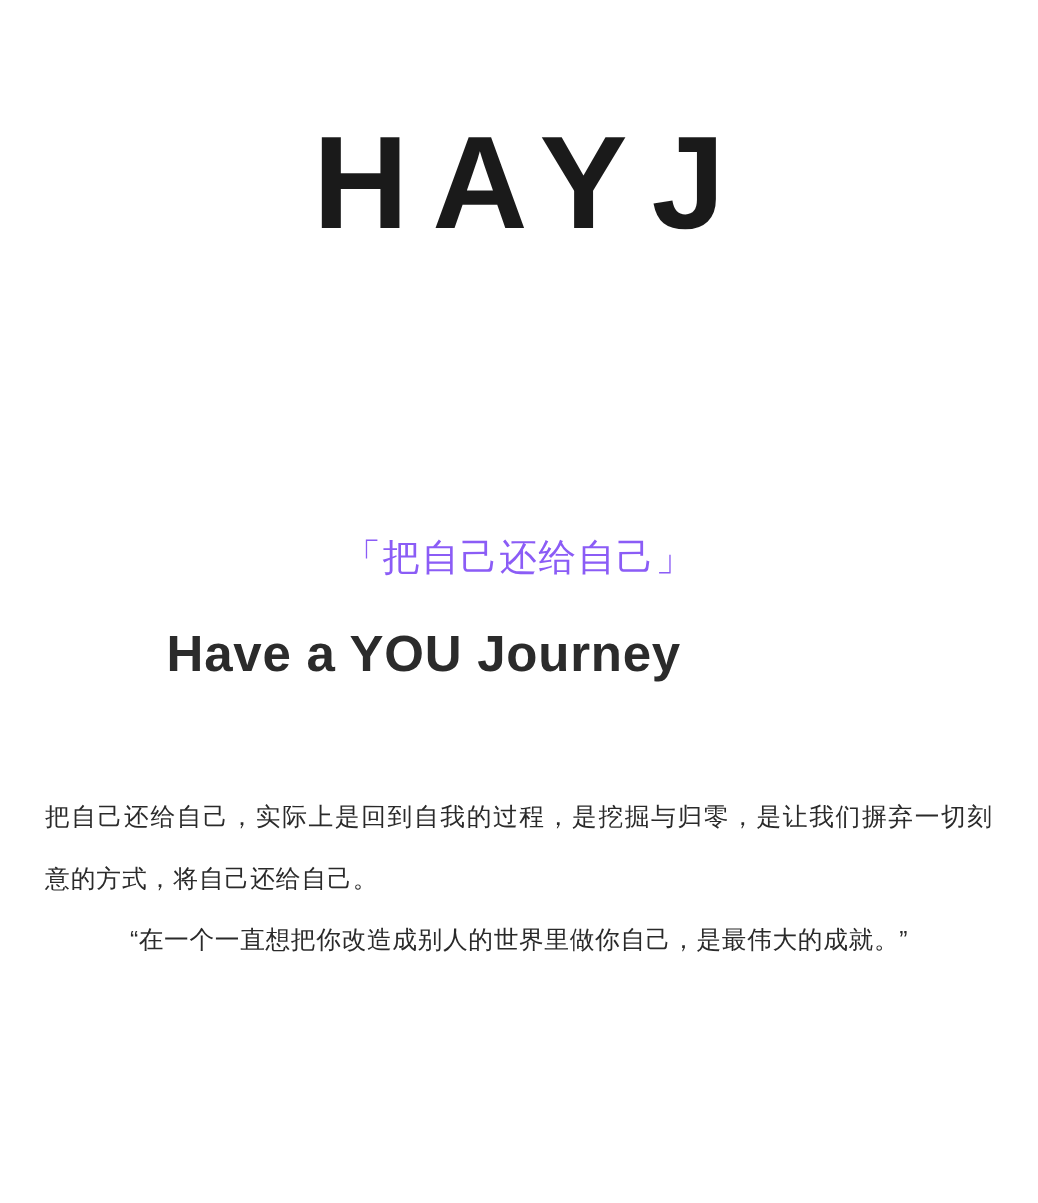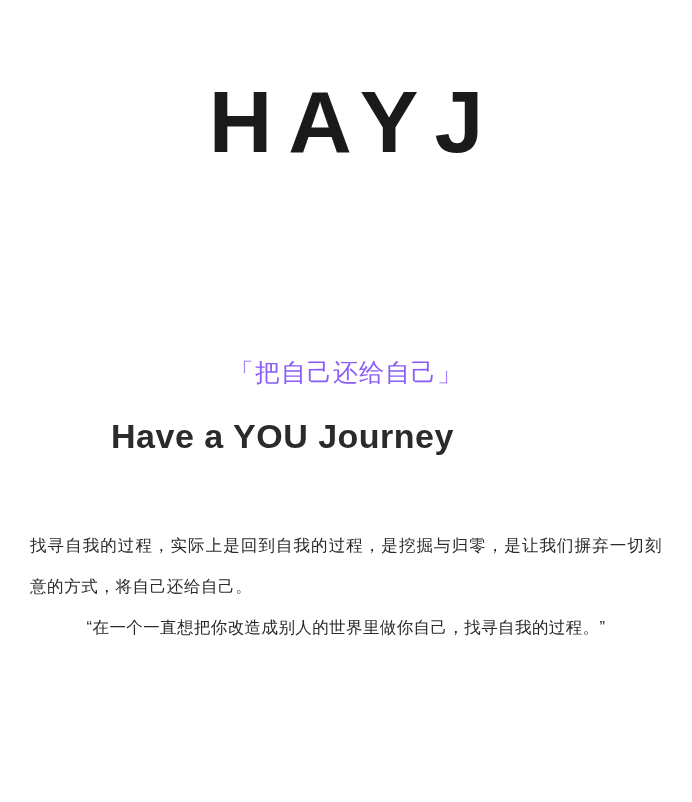--- a/index.html
+++ b/index.html
@@ -87,17 +87,17 @@
 
 <div class="page">
 
   <div class="logo">HAYJ</div>
 
   <div class="tagline-cn">「把自己还给自己」</div>
 
   <div class="tagline-en">Have a YOU Journey</div>
 
   <div class="body-copy">
-    <p>找寻自我的过程，实际上是回到自我的过程，是挖掘与归零，是让我们摒弃一切刻意的方式，将自己还给自己。</p>
-    <p class="quote">“在一个一直想把你改造成别人的世界里做你自己，找寻自我的过程。”</p>
+    <p>把自己还给自己，实际上是回到自我的过程，是挖掘与归零，是让我们摒弃一切刻意的方式，将自己还给自己。</p>
+    <p class="quote">“在一个一直想把你改造成别人的世界里做你自己，是最伟大的成就。”</p>
   </div>
 
 </div>
 
 </body></html>

